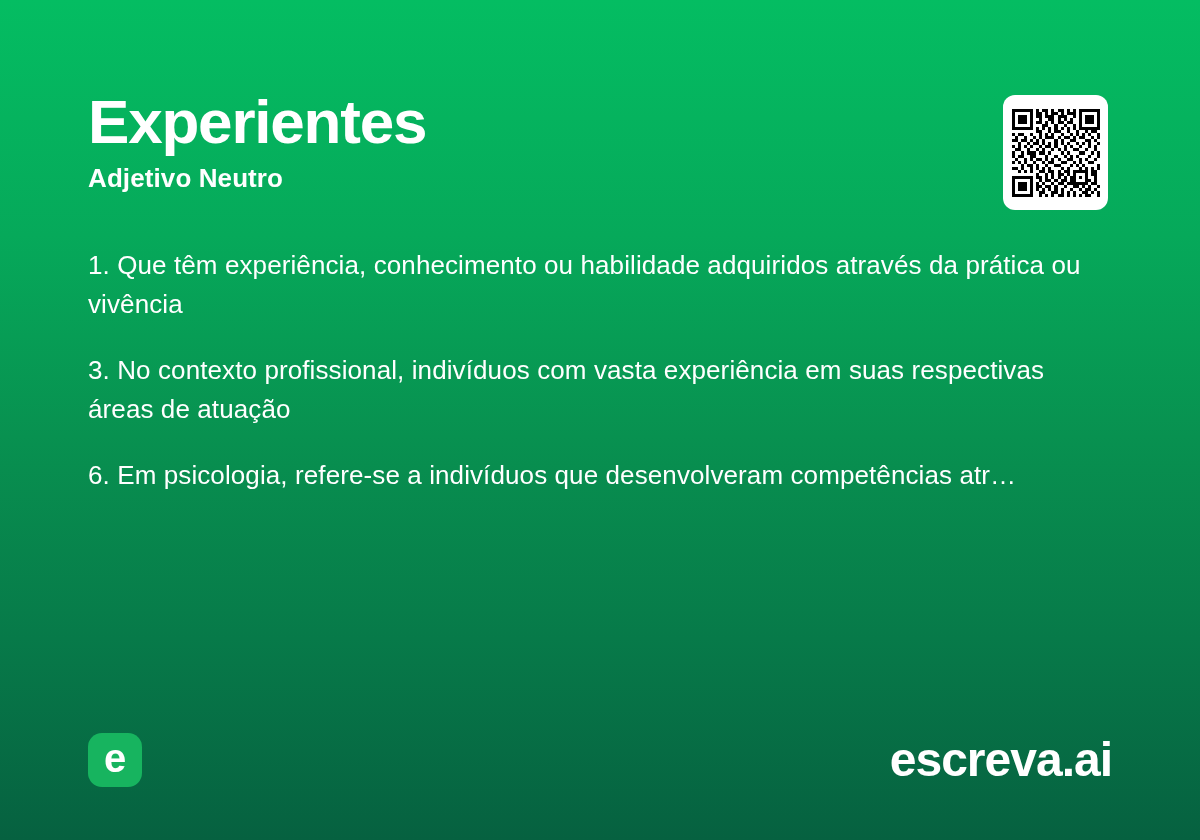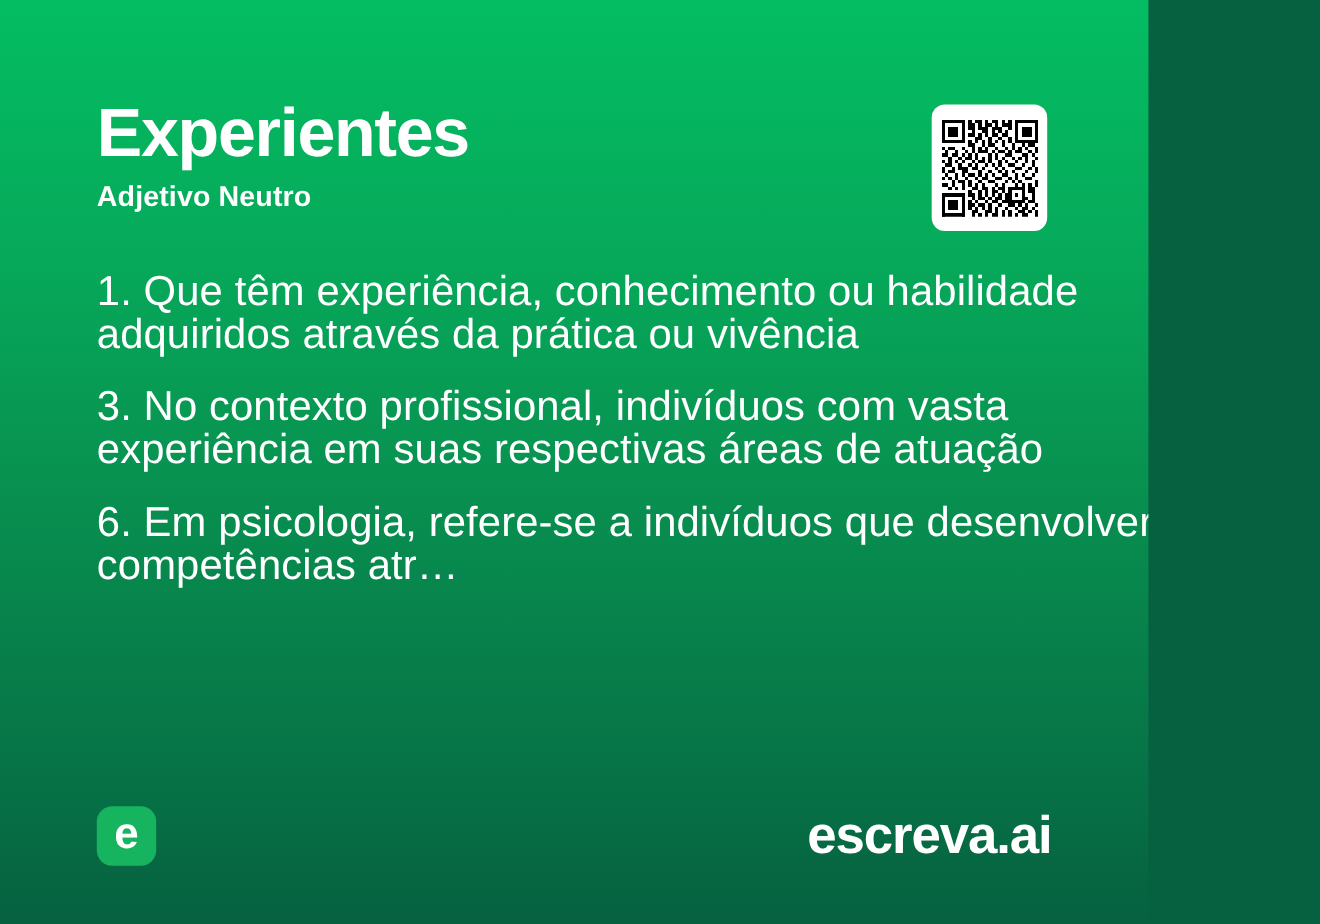--- a/index.html
+++ b/index.html
@@ -10,21 +10,21 @@
   }
   body {
     width: 1200px;
     height: 840px;
     overflow: hidden;
     font-family: "Liberation Sans", "DejaVu Sans", sans-serif;
   }
 
   .card {
     position: relative;
-    width: 1044px;
+    width: 1200px;
     height: 840px;
     box-sizing: border-box;
     background: linear-gradient(180deg,
                 #04BD62 0%,
                 #06A95A 28%,
                 #089150 52%,
                 #077A49 76%,
                 #066140 100%);
     overflow: hidden;
   }
@@ -76,21 +76,21 @@
 
   
   .definitions {
     position: absolute;
     left: 88px;
     top: 246px;
     width: 1024px;
   }
   .definition {
     margin: 0 0 27px 0;
-    font-size: 38px;
+    font-size: 26px;
     line-height: 39px;
     font-weight: 400;
     color: #ffffff;
     letter-spacing: 0.1px;
   }
   .definition:last-child { margin-bottom: 0; }
 
   
   .footer {
     position: absolute;

